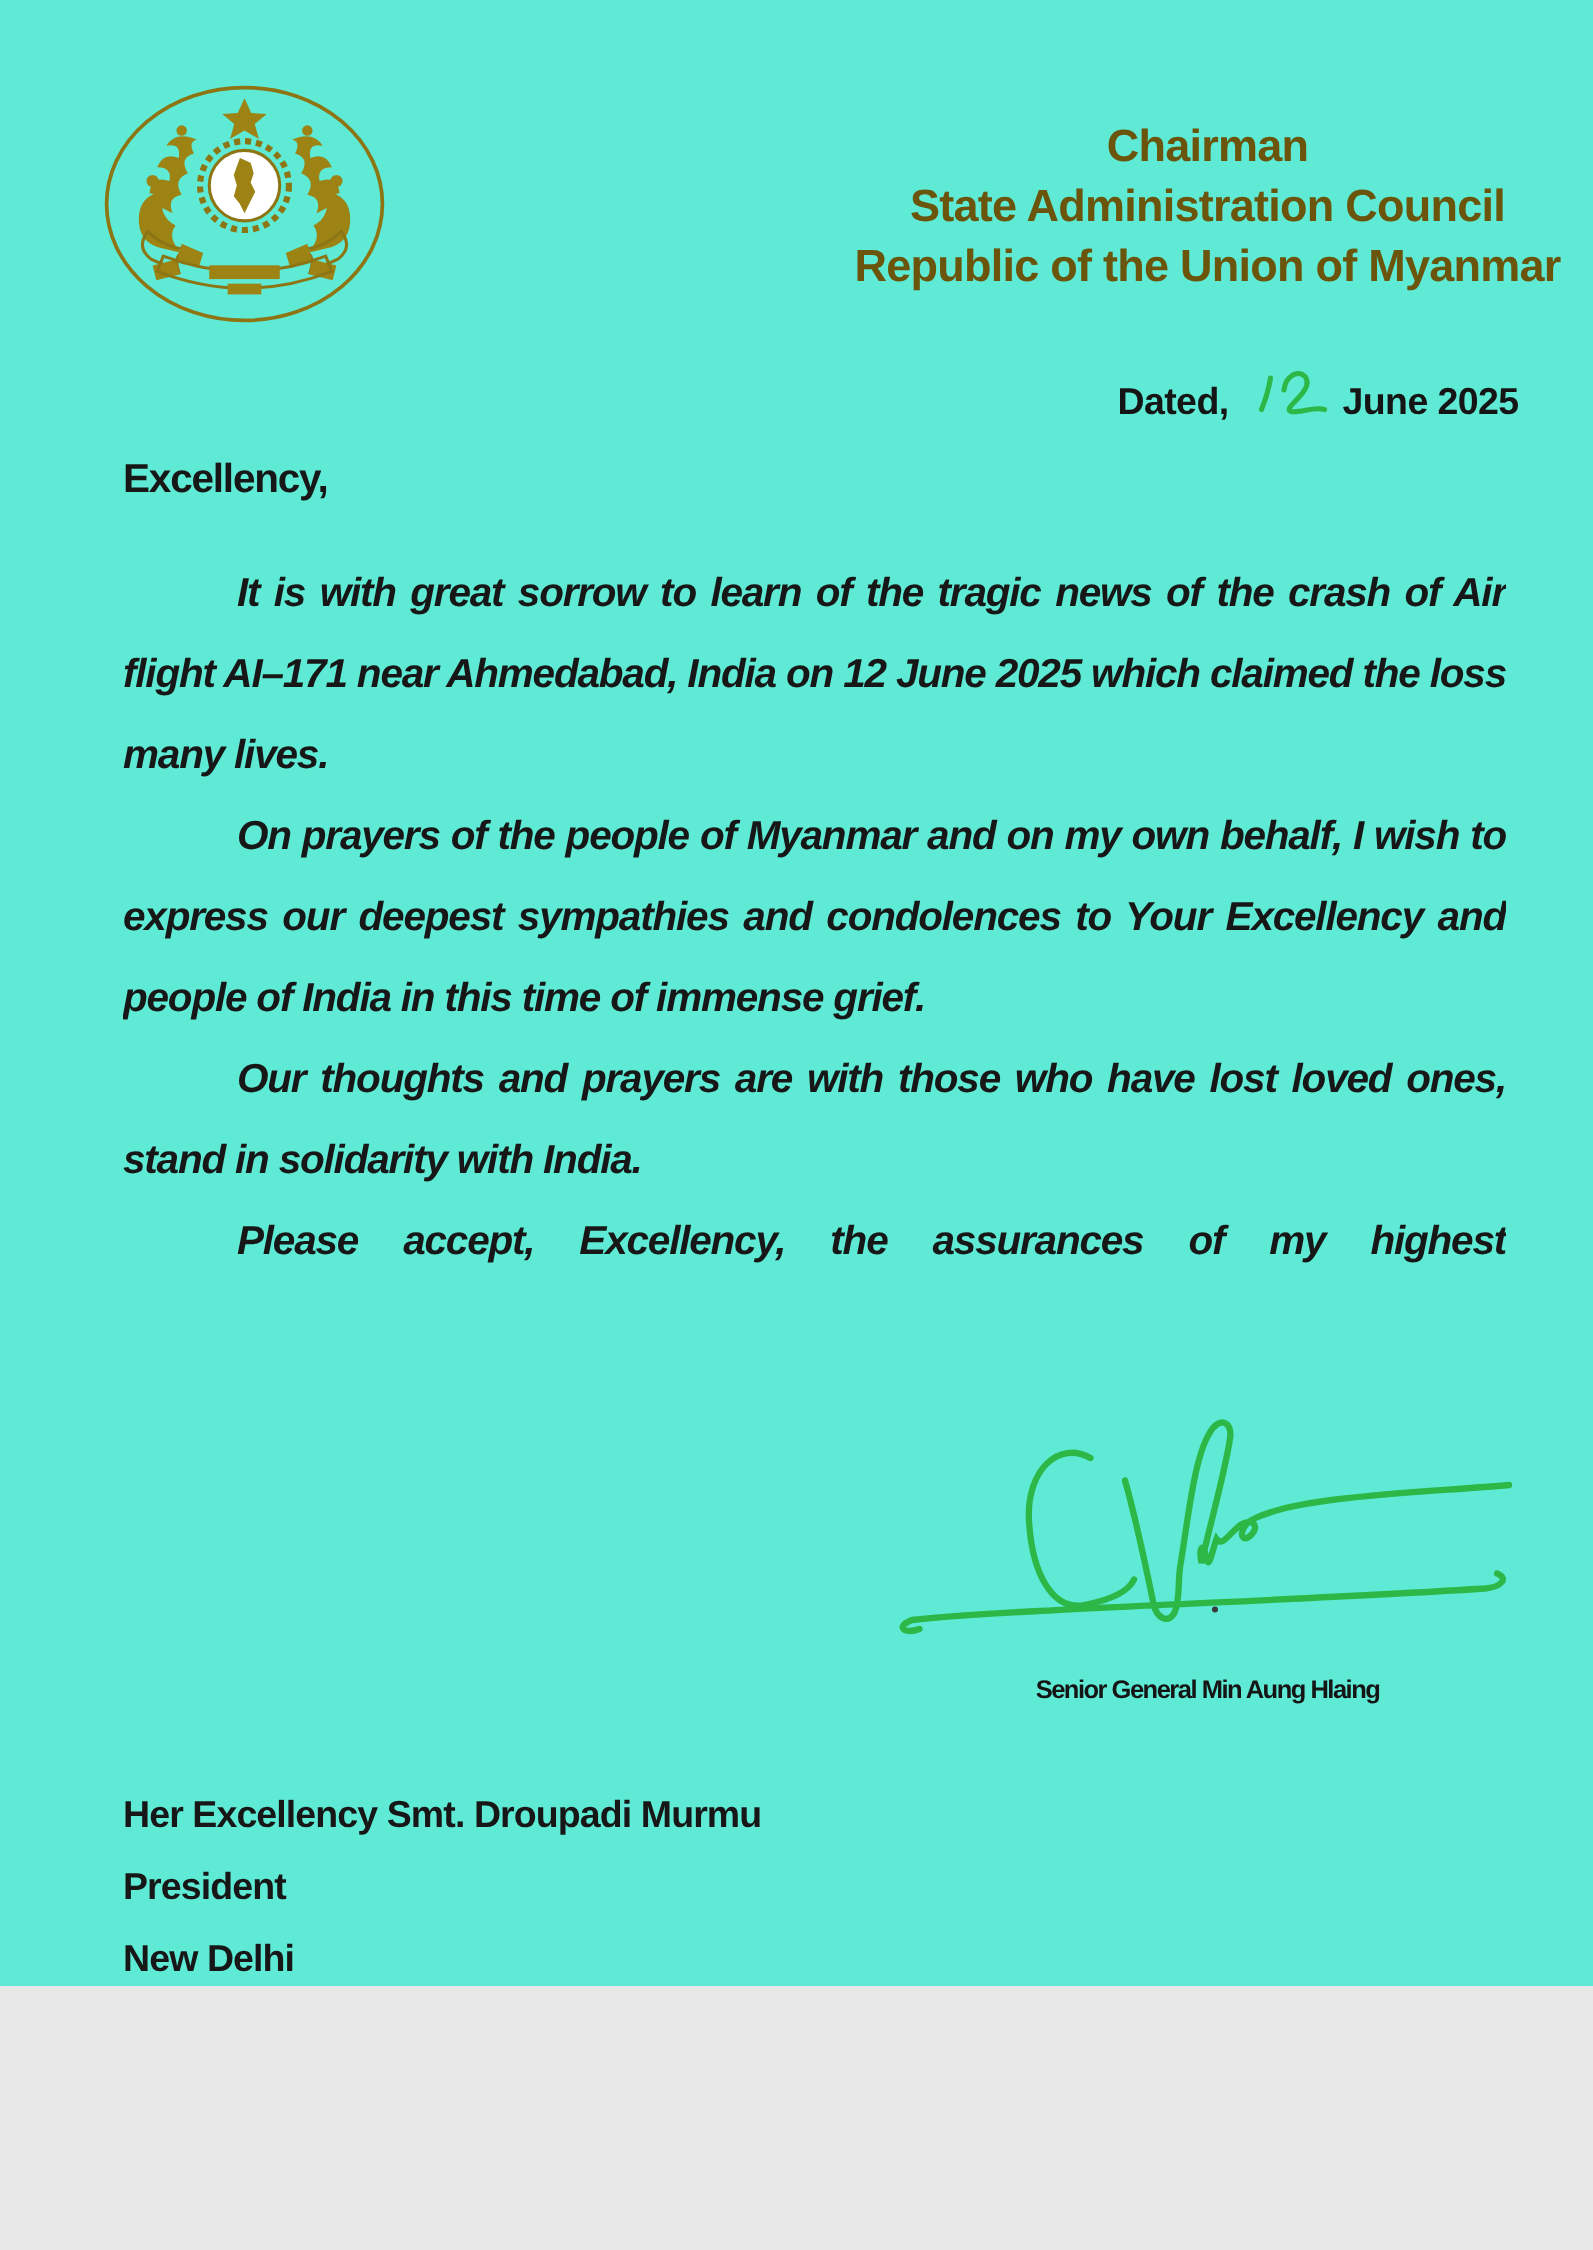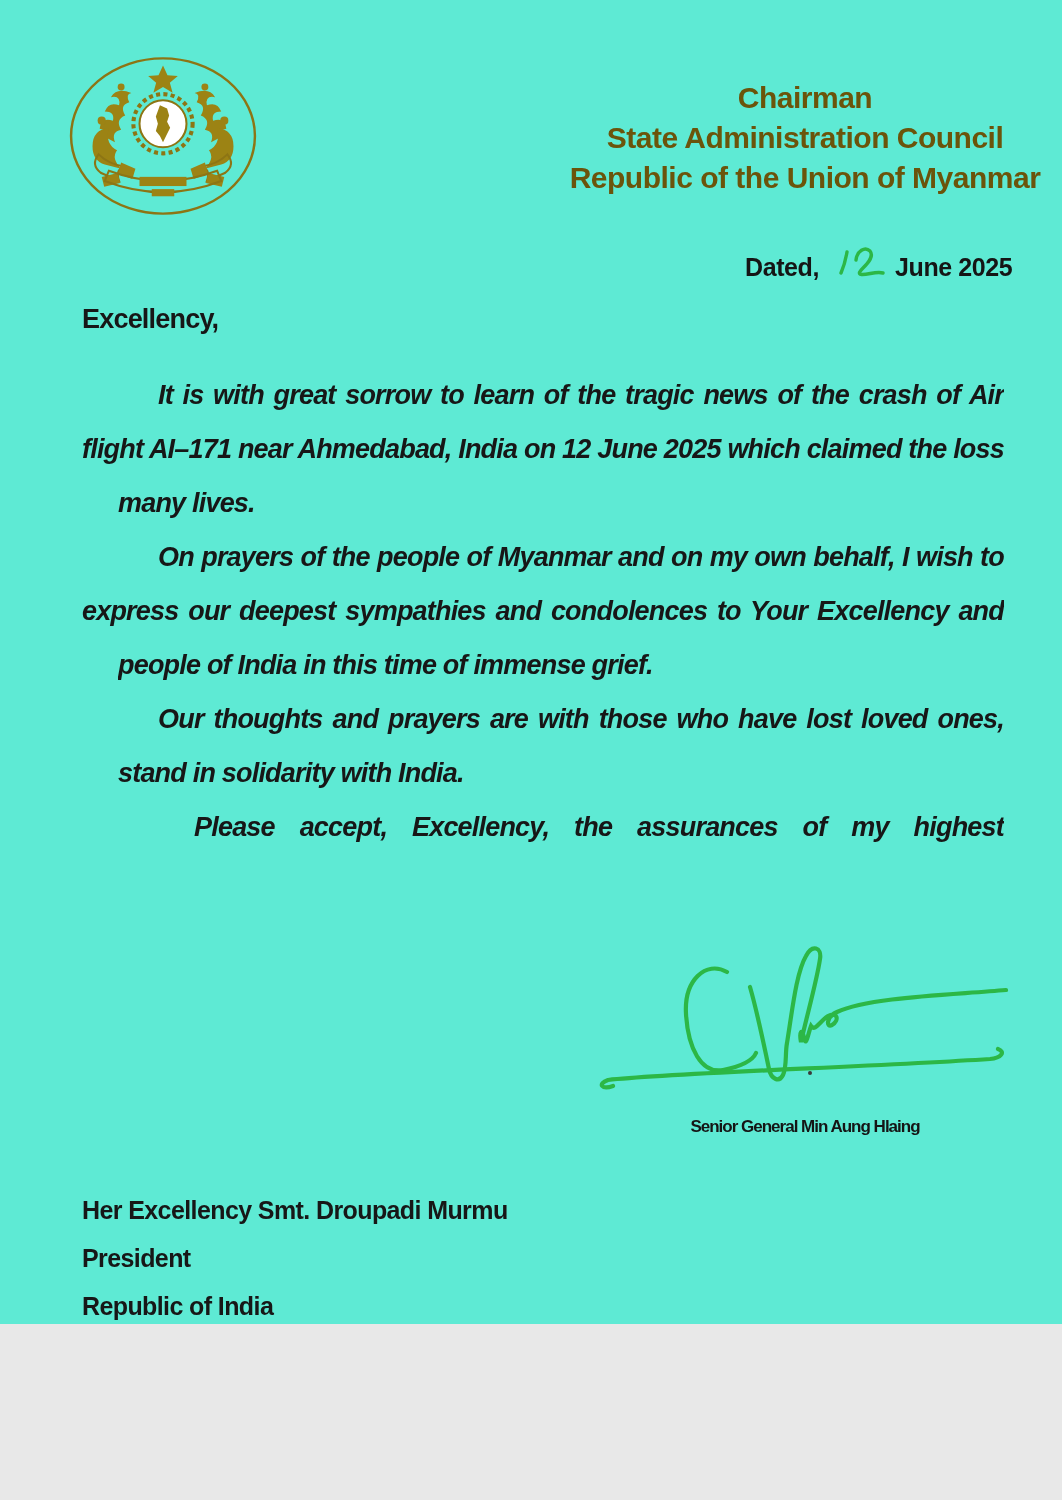--- a/index.html
+++ b/index.html
@@ -26,21 +26,21 @@
     white-space:nowrap;color:#151515;
   }
   .hand-day{vertical-align:-9px;margin:0 9px 0 13px;}
   
   .body-block{position:absolute;left:82px;top:292px;width:922px;font-size:27px;font-weight:bold;letter-spacing:-0.8px;}
   .salutation{line-height:54px;height:54px;margin-bottom:22px;}
   .pline{
     line-height:54px;height:54px;overflow:hidden;
     text-align:justify;text-align-last:justify;font-style:italic;
   }
-  .pline.last{text-align-last:left;margin-left:36px;}
+  .pline.last{text-align-last:left;}
   .pline.first{text-indent:76px;}
   
   .signature{position:absolute;left:585px;top:935px;width:435px;height:160px;}
   .signer-name{
     position:absolute;left:565px;top:1110px;width:480px;
     text-align:center;font-size:17px;font-weight:bold;letter-spacing:-1px;
     line-height:34px;color:#151515;
   }
   
   .recipient{position:absolute;left:82px;top:1186px;font-size:25px;font-weight:bold;letter-spacing:-0.6px;}
@@ -129,20 +129,19 @@
       <path d="M28 151 C17 155 12 149 23 145 C85 138 282 132 405 124 C416 123 421 117 413 114"></path>
     </g>
     <circle cx="225" cy="138" r="2" fill="#3a3a3a"></circle>
   </svg>
   <div class="signer-name">Senior General Min Aung Hlaing</div>
 
   <div class="recipient">
     <div>
         <div class="rline">Her Excellency Smt. Droupadi Murmu</div>
         <div class="rline">President</div>
-        <div class="rline">Republic of India</div>
       </div>
     <div class="rline">
       <span class="rcity">New Delhi</span>
     </div>
   </div>
 
 </div>
 
 </body></html>

